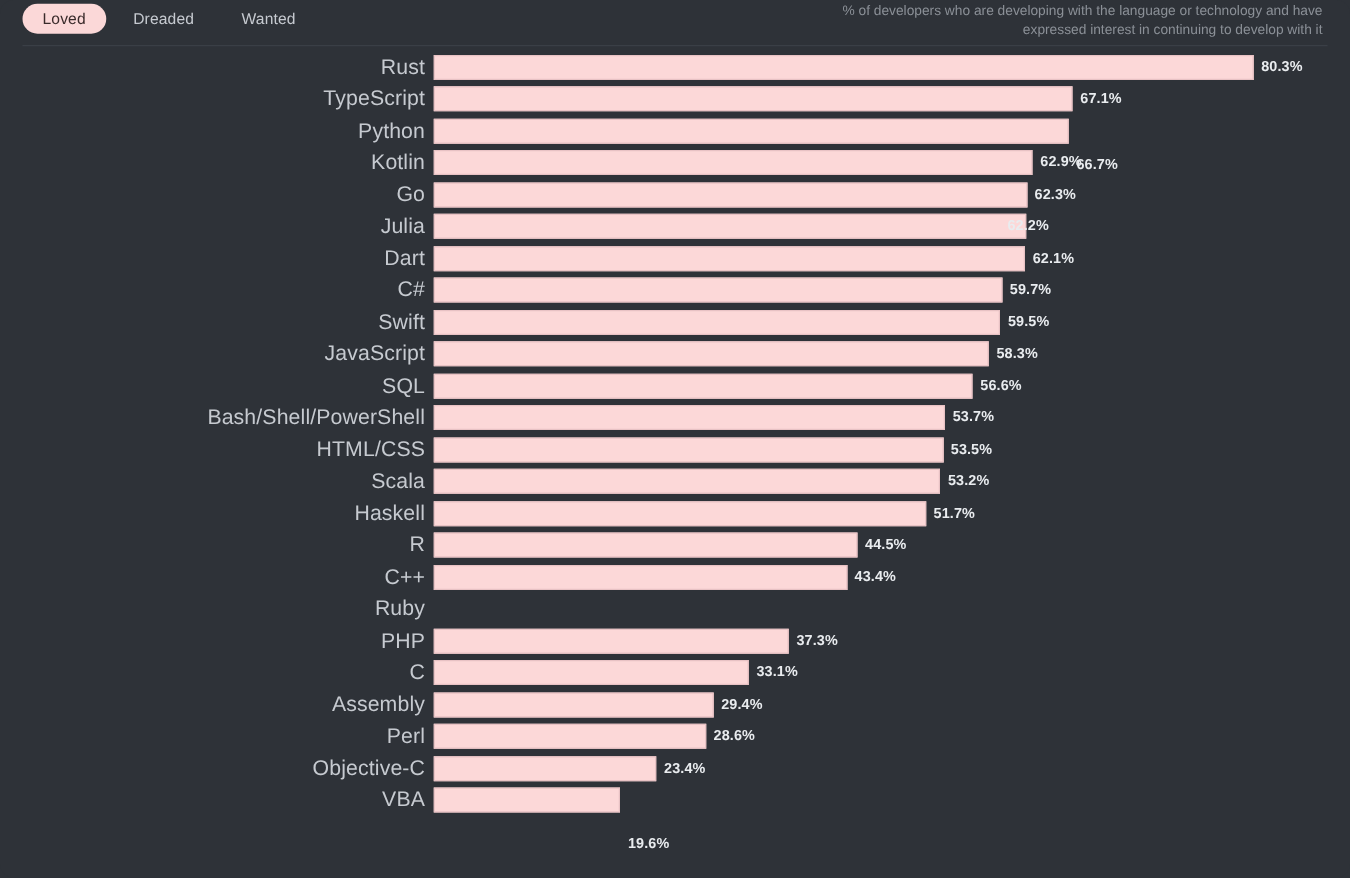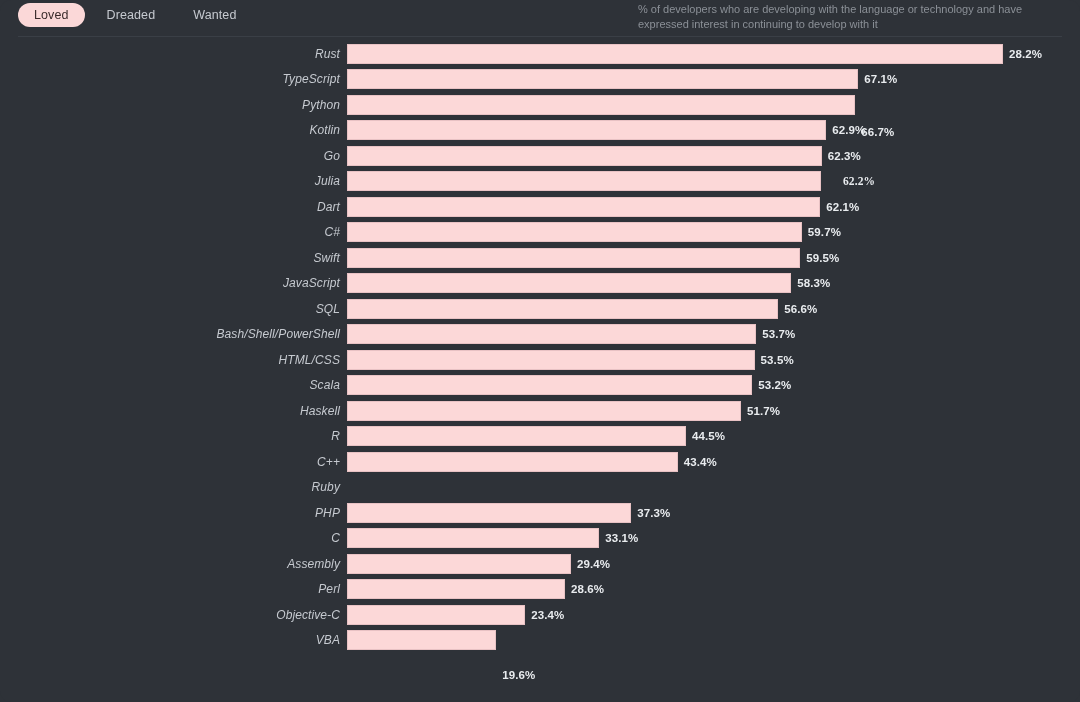--- a/index.html
+++ b/index.html
@@ -48,20 +48,21 @@
   }
   .tab:not(.active) {
     margin-left: 6px;
   }
 
   .subtitle {
     position: absolute;
     right: 22px;
     top: 2px;
     width: 420px;
+    text-align: right;
     font-size: 11px;
     line-height: 15px;
     color: #8b9097;
   }
 
   .divider {
     position: absolute;
     left: 18px;
     right: 18px;
     top: 36px;
@@ -82,25 +83,24 @@
     height: 25.5px;
     display: block;
   }
   .row-label {
     position: absolute;
     left: 0;
     width: 340px;
     top: 50%;
     transform: translateY(-50%);
     text-align: right;
-    font-size: 12px;
+    font-size: 17px;
     color: #c6cad0;
     white-space: nowrap;
     letter-spacing: 0.1px;
-    font-style: italic;
   }
   .bar-track {
     position: absolute;
     left: 347px;
     right: 0;
     top: 50%;
     transform: translateY(-50%);
     height: 20px;
   }
   .bar {
@@ -137,21 +137,21 @@
     <div class="subtitle">% of developers who are developing with the language or technology and have expressed interest in continuing to develop with it</div>
   </div>
 
   <div class="divider"></div>
 
   <div class="chart" id="chart">
       <div class="row">
         <div class="row-label">Rust</div>
         <div class="bar-track">
           <div class="bar" style="width: 656px;"></div>
-          <div class="bar-value" style="left: 662px;">28.2%</div>
+          <div class="bar-value" style="left: 662px;">80.3%</div>
         </div>
       </div>
       <div class="row">
         <div class="row-label">TypeScript</div>
         <div class="bar-track">
           <div class="bar" style="width: 511.238px;"></div>
           <div class="bar-value" style="left: 517.238px;">67.1%</div>
         </div>
       </div>
       <div class="row">
@@ -172,21 +172,21 @@
         <div class="row-label">Go</div>
         <div class="bar-track">
           <div class="bar" style="width: 474.667px;"></div>
           <div class="bar-value" style="left: 480.667px;">62.3%</div>
         </div>
       </div>
       <div class="row">
         <div class="row-label">Julia</div>
         <div class="bar-track">
           <div class="bar" style="width: 473.905px;"></div>
-          <div class="bar-value" style="left: 496px; font-family: Liberation Serif, serif;">62.2%</div>
+          <div class="bar-value" style="left: 459px;">62.2%</div>
         </div>
       </div>
       <div class="row">
         <div class="row-label">Dart</div>
         <div class="bar-track">
           <div class="bar" style="width: 473.143px;"></div>
           <div class="bar-value" style="left: 479.143px;">62.1%</div>
         </div>
       </div>
       <div class="row">

